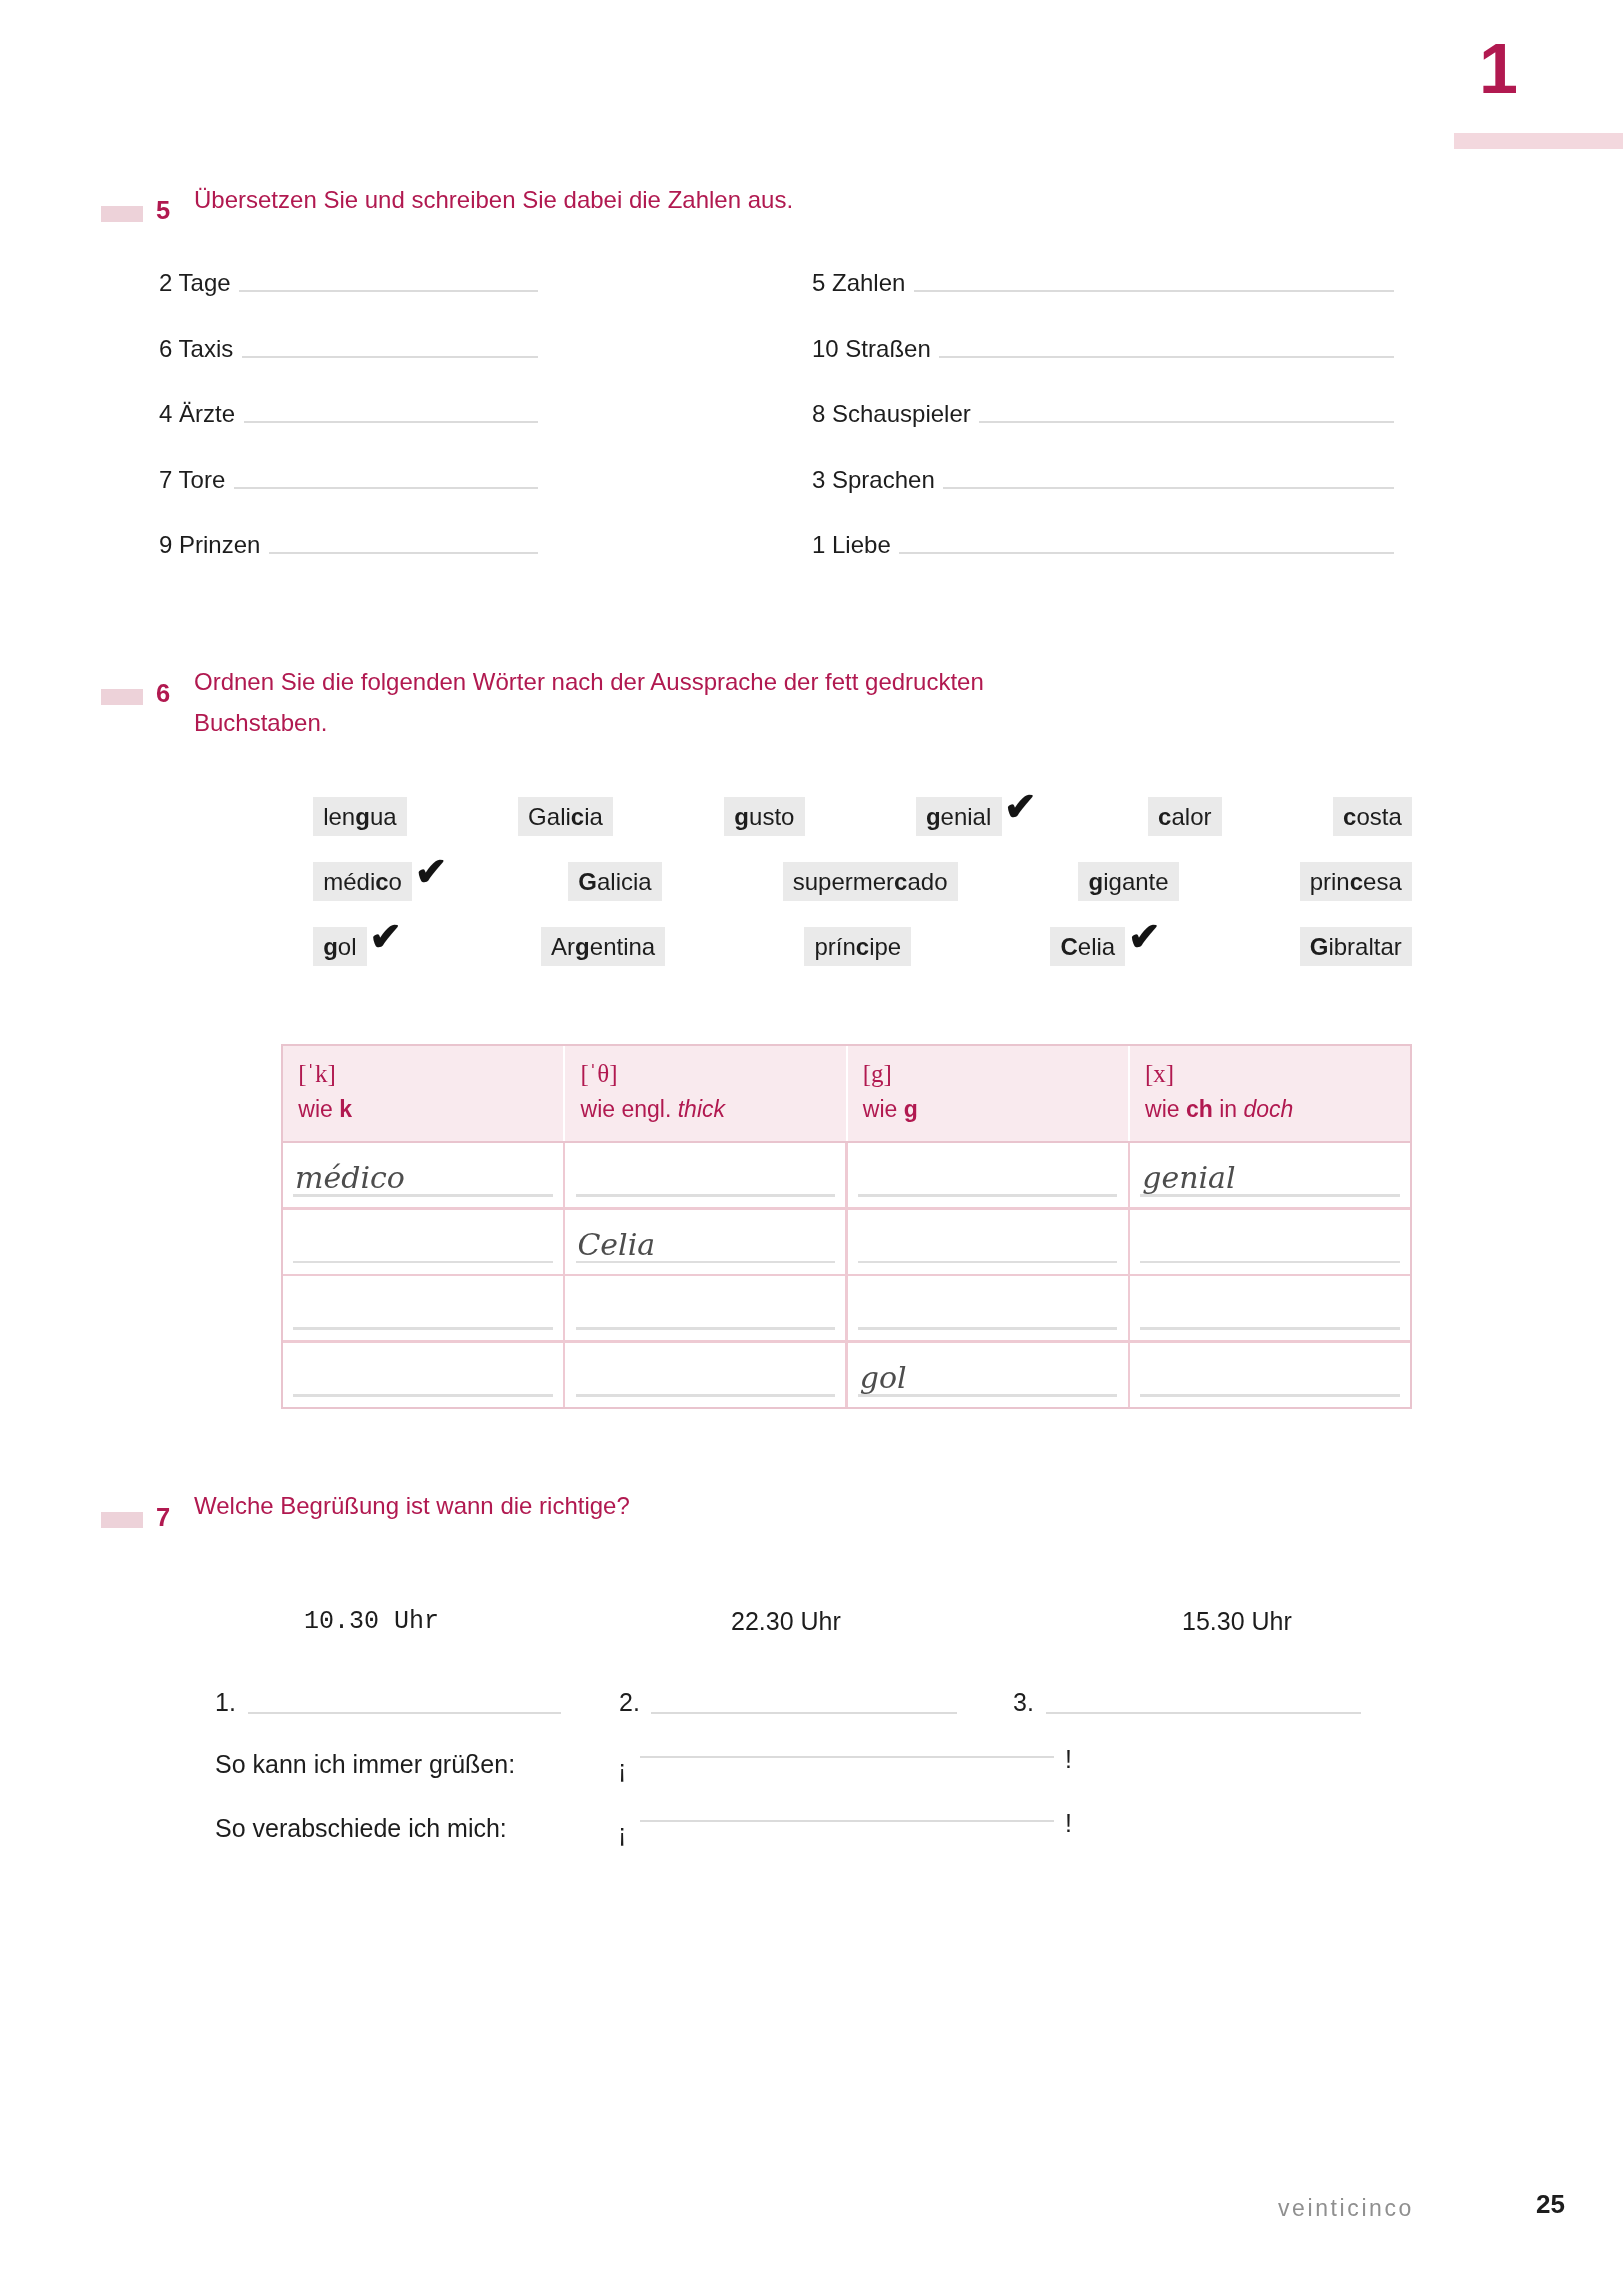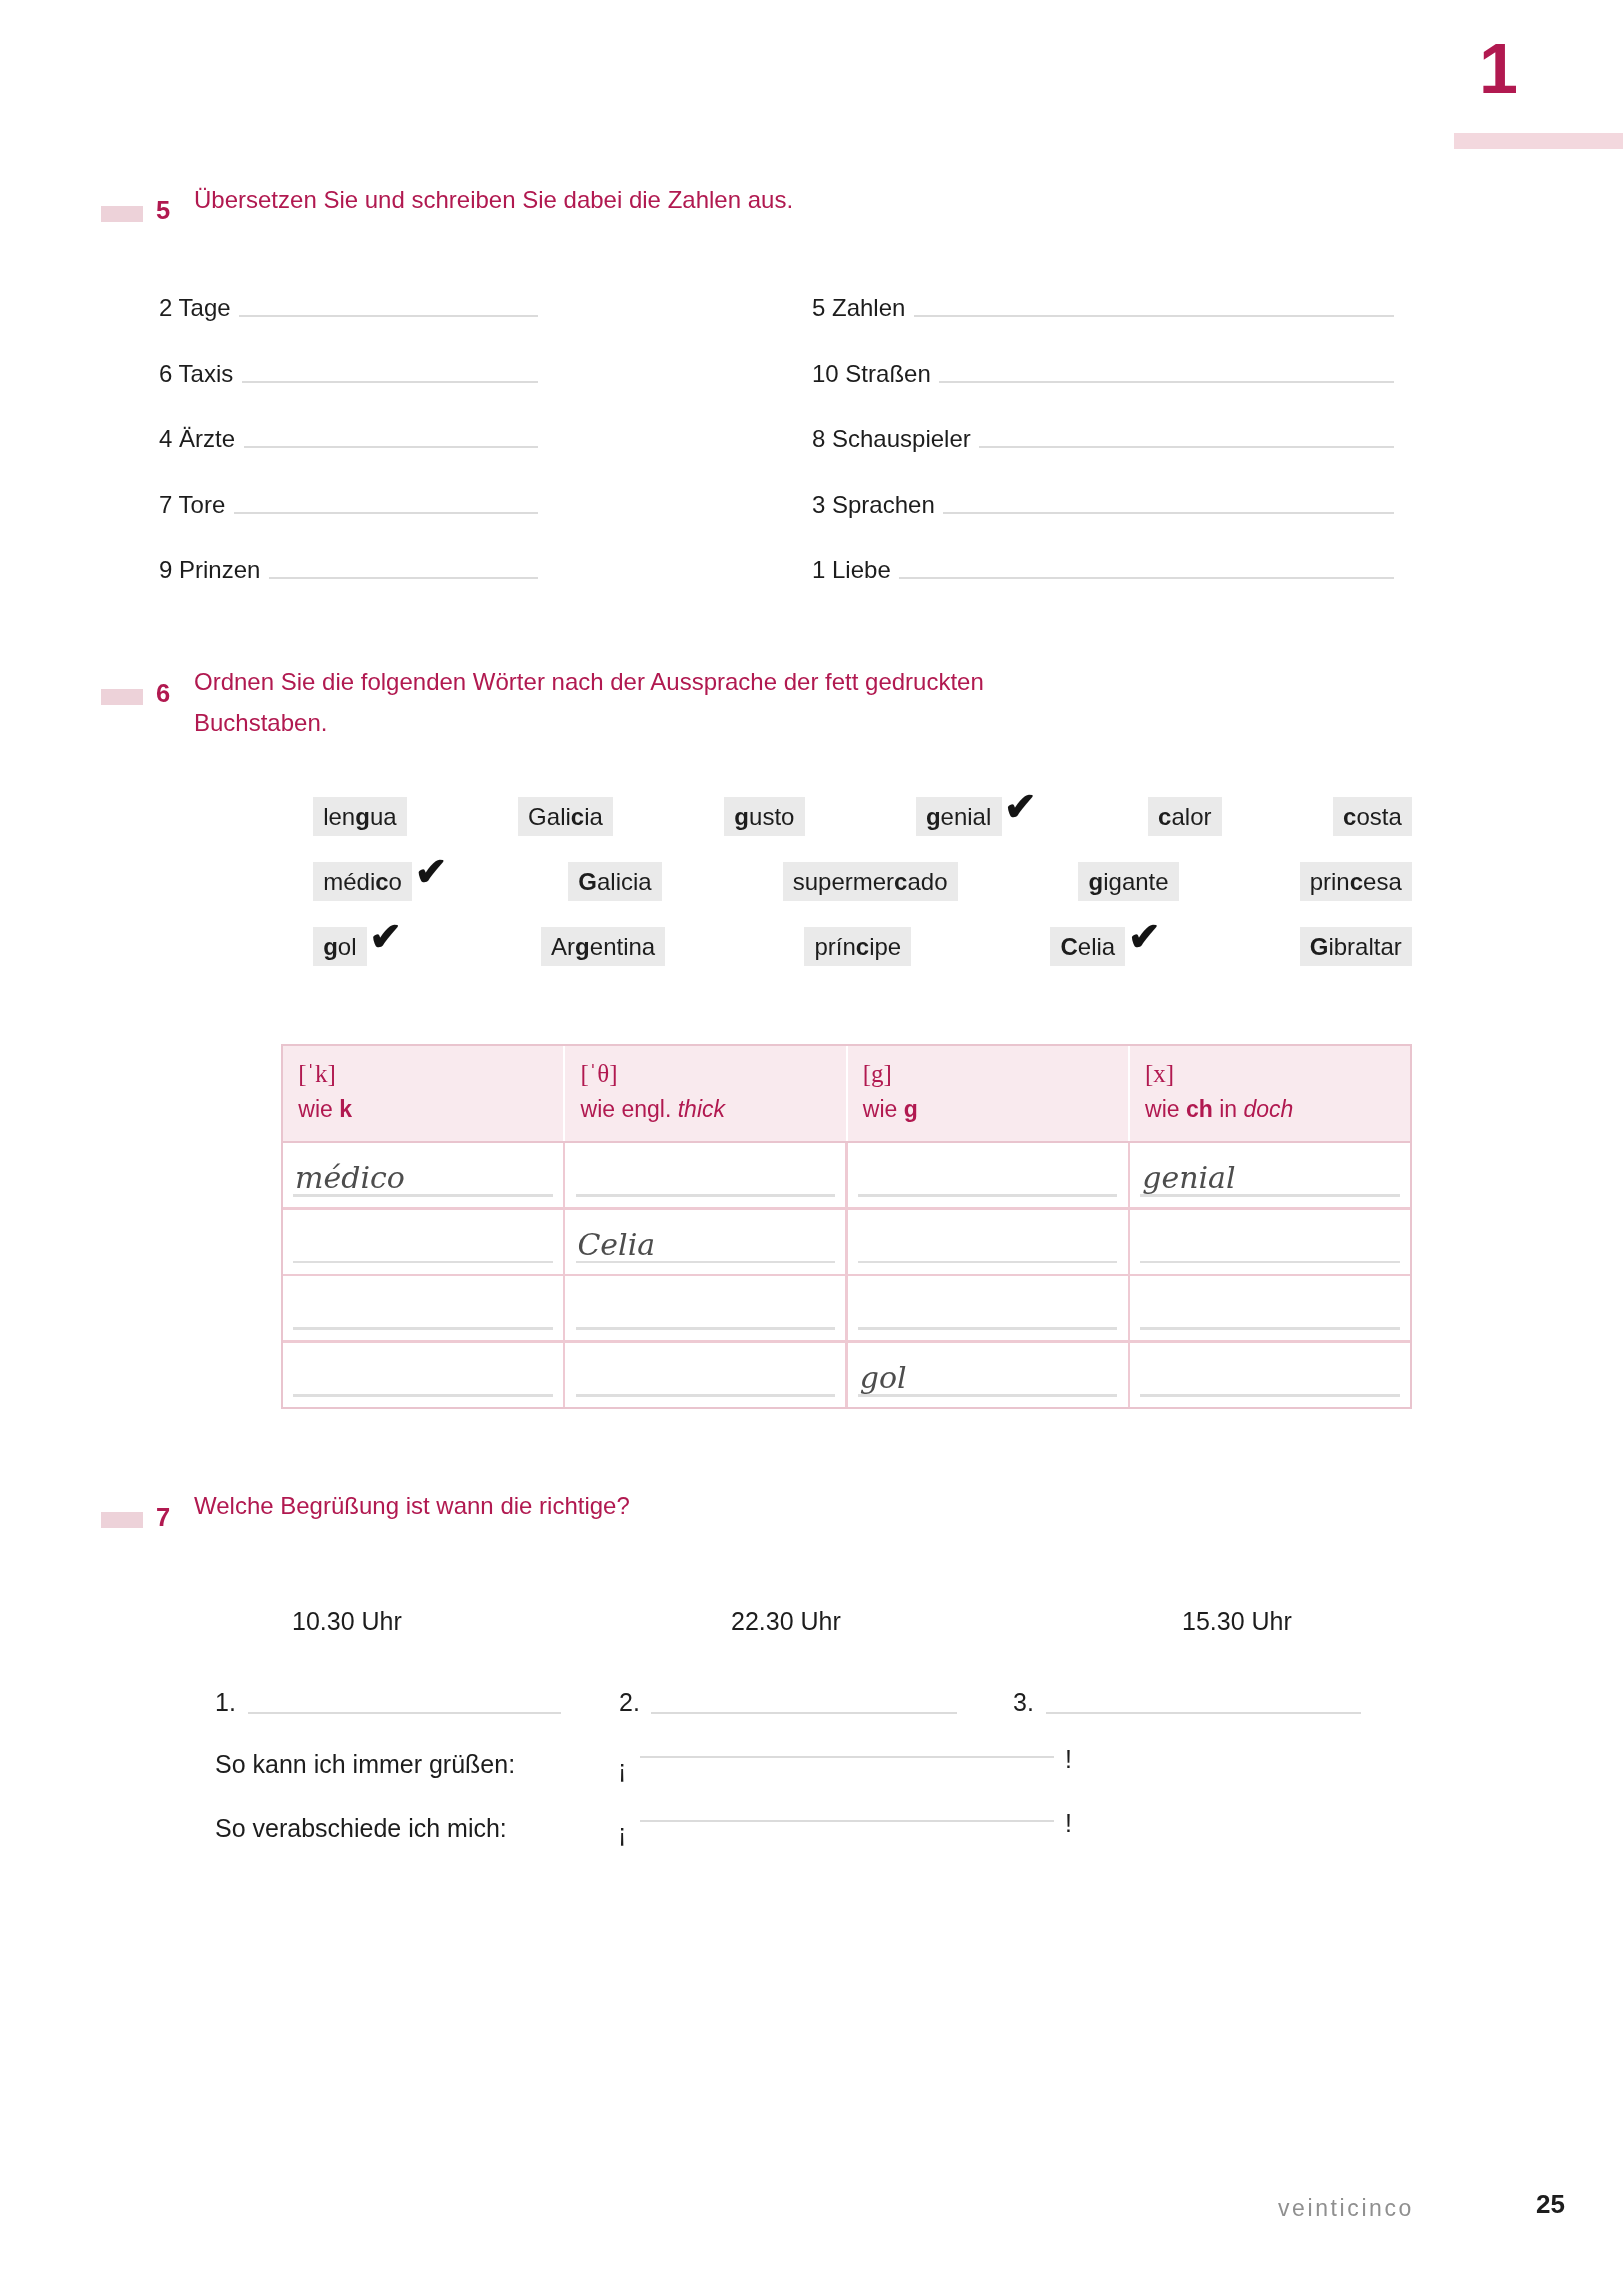--- a/index.html
+++ b/index.html
@@ -10,21 +10,21 @@
   .chapter-num{position:absolute;top:34px;left:1479px;font-size:70px;font-weight:600;
                color:#b11950;line-height:1;}
   .chapter-bar{position:absolute;top:133px;left:1454px;width:169px;height:16px;background:#f3d8de;}
 
   
   .marker{position:absolute;left:101px;width:42px;height:16px;background:#edd2d9;}
   .ex-num{position:absolute;left:156px;font-size:25.5px;font-weight:700;color:#b11950;line-height:1;}
   .ex-title{position:absolute;left:194px;font-size:24px;color:#b11950;line-height:41px;}
 
   
-  .tgrid{position:absolute;left:159px;top:284px;width:1235px;display:grid;
+  .tgrid{position:absolute;left:159px;top:259px;width:1235px;display:grid;
          grid-template-columns:379px 582px;column-gap:274px;row-gap:25.5px;}
   .t-item{display:flex;align-items:flex-end;height:40px;font-size:24px;}
   .t-item .lbl{white-space:nowrap;padding-bottom:1.7px;}
   .fill{flex:1;border-bottom:2.6px solid #dbdbdb;margin-left:8.5px;margin-bottom:6.8px;}
 
   
   .chips{position:absolute;left:281px;top:797px;width:1131px;}
   .chip-row{display:flex;justify-content:space-between;align-items:flex-start;
             margin-bottom:26px;height:39px;}
   .chip-wrap{display:flex;align-items:flex-start;padding-left:32px;}
@@ -253,21 +253,21 @@
         <div class="bcell">
           <div class="ansline"></div>
         </div>
       </div>
   </div>
 
   <div class="marker" style="top:1512px;"></div>
   <div class="ex-num" style="top:1505px;">7</div>
   <div class="ex-title" style="top:1485px;text-align:right;">Welche Begrüßung ist wann die richtige?</div>
 
-  <span class="time" style="left:292px;">10.30 Uhr</span>
+  <span class="time" style="left:304px;font-family:Liberation Mono, monospace;">10.30 Uhr</span>
   <span class="time" style="left:731px;">22.30 Uhr</span>
   <span class="time" style="left:1182px;">15.30 Uhr</span>
 
   <div class="nrow">
       <span class="n7" style="left: 215px;">1.</span>
       <span class="line7" style="left: 248px; width: 313px;"></span>
       <span class="n7" style="left: 619px;">2.</span>
       <span class="line7" style="left: 651px; width: 306px;"></span>
       <span class="n7" style="left: 1013px;">3.</span>
       <span class="line7" style="left: 1046px; width: 315px;"></span>

